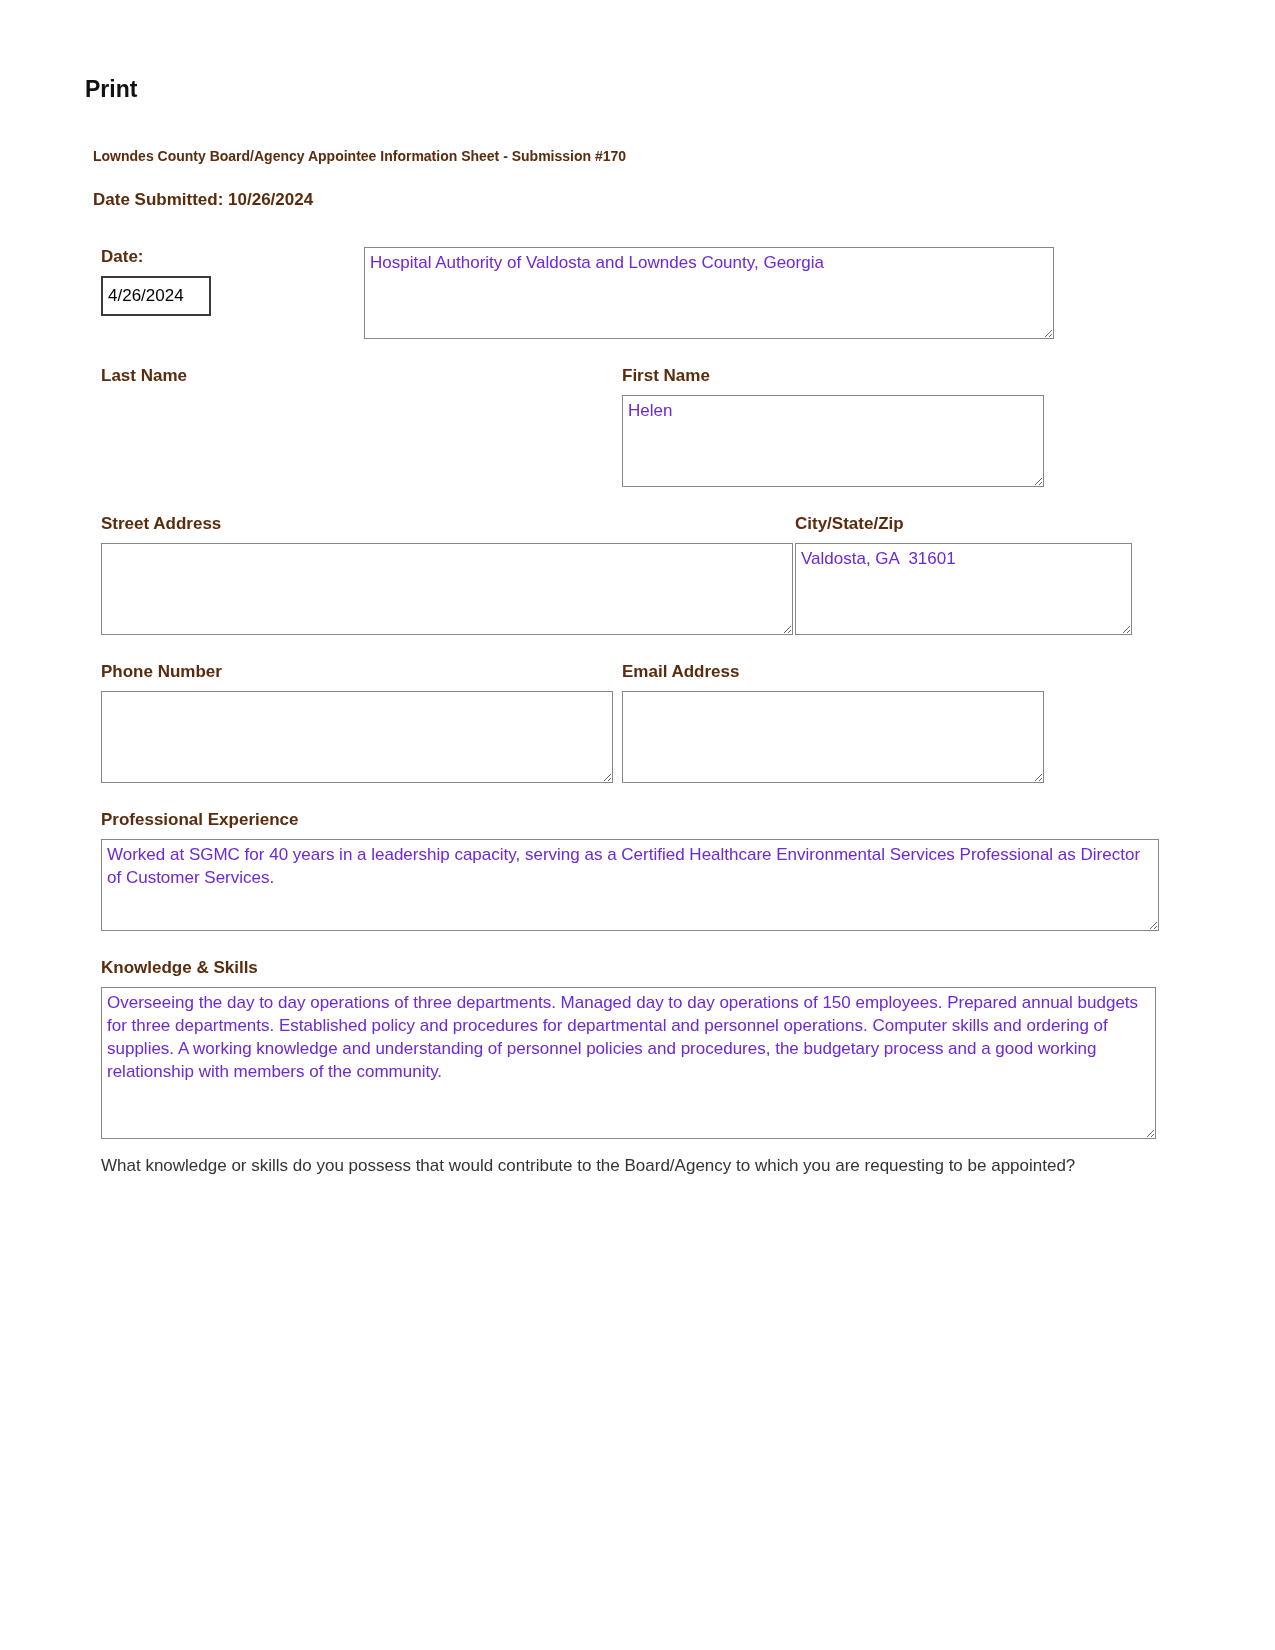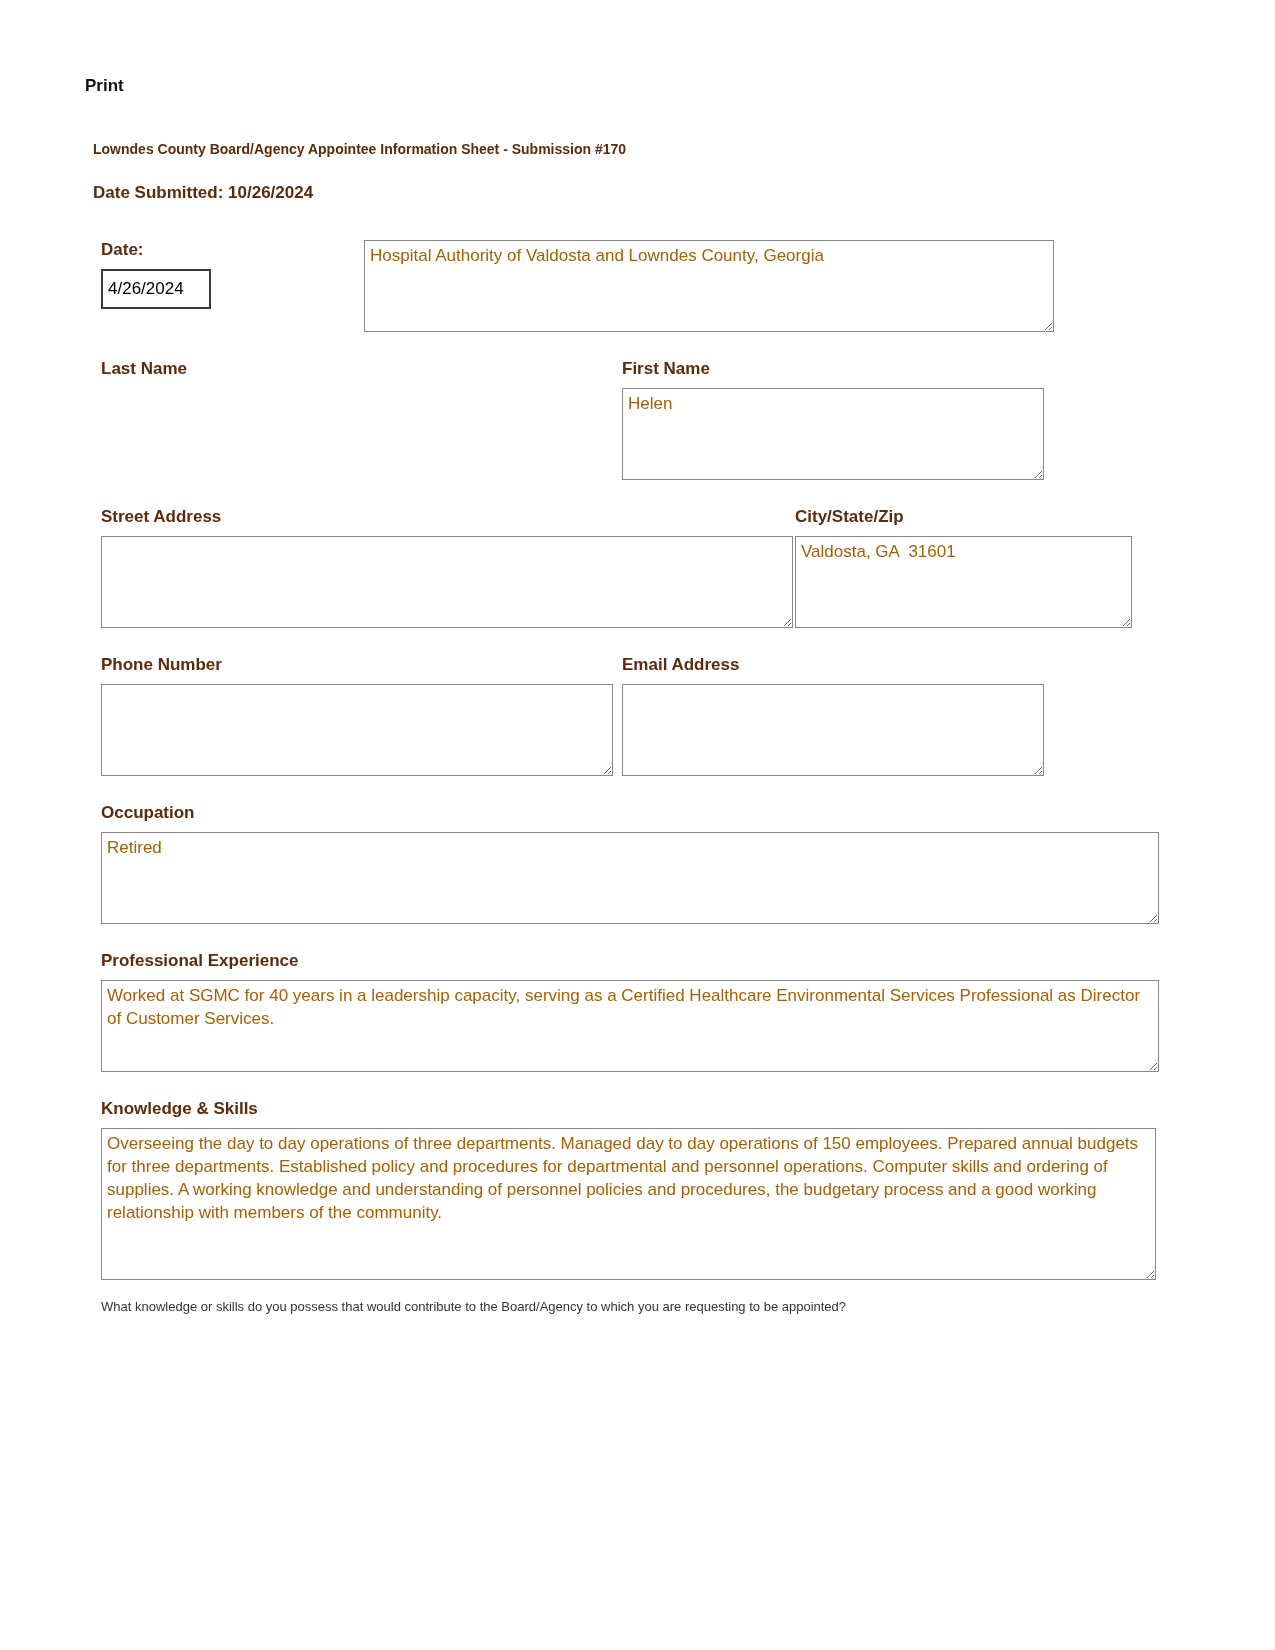--- a/index.html
+++ b/index.html
@@ -9,21 +9,21 @@
     color: #000000;
   }
   .page {
     position: relative;
     width: 1275px;
     min-height: 1650px;
     background: #ffffff;
   }
   .print-label {
     margin: 76px 0 0 85px;
-    font-size: 17px;
+    font-size: 23px;
     font-weight: bold;
     color: #111111;
     width: fit-content;
     cursor: pointer;
   }
   .title {
     margin: 45px 0 0 93px;
     font-size: 14px;
     font-weight: bold;
     color: var(--label, #5a2c0d);
@@ -61,36 +61,36 @@
     color: #000;
     background: #fff;
   }
   textarea.ta {
     display: block;
     border: 1px solid var(--border, #878787);
     background: #ffffff;
     font-family: "Liberation Sans", "DejaVu Sans", sans-serif;
     font-size: 17px;
     line-height: 23px;
-    color: #a16207;
+    color: #6d28d9;
     padding: 3px 5px;
     resize: both;
     overflow: auto;
   }
   .ta-board     { width: 690px;  height: 92px; }
   .ta-half-l    { width: 512px;  height: 92px; }
   .ta-half-r    { width: 422px;  height: 92px; }
   .ta-street    { width: 692px;  height: 92px; }
   .ta-city      { width: 337px;  height: 92px; }
   .ta-full      { width: 1058px; height: 92px; }
   .ta-knowledge { width: 1055px; height: 152px; }
   .helper-text {
     margin-top: 10px;
     width: 990px;
-    font-size: 13px;
+    font-size: 17px;
     line-height: 34px;
     color: #333333;
   }
 </style>
 </head>
 <body>
 
 <div class="page">
 
   <div class="print-label">Print</div>
@@ -136,26 +136,20 @@
       <div class="col-half-l">
         <label class="field-label">Phone Number</label>
         <textarea class="ta ta-half-l" style=""></textarea>
       </div>
       <div class="col-half-r">
         <label class="field-label">Email Address</label>
         <textarea class="ta ta-half-r" style=""></textarea>
       </div>
     </div>
 
-    <div class="row">
-      <div>
-        <label class="field-label">Occupation</label>
-        <textarea class="ta ta-full" style="">Retired</textarea>
-      </div>
-    </div>
 
     <div class="row">
       <div>
         <label class="field-label">Professional Experience</label>
         <textarea class="ta ta-full" style="">Worked at SGMC for 40 years in a leadership capacity, serving as a Certified Healthcare Environmental Services Professional as Director of Customer Services.</textarea>
       </div>
     </div>
 
     <div class="row">
       <div>

